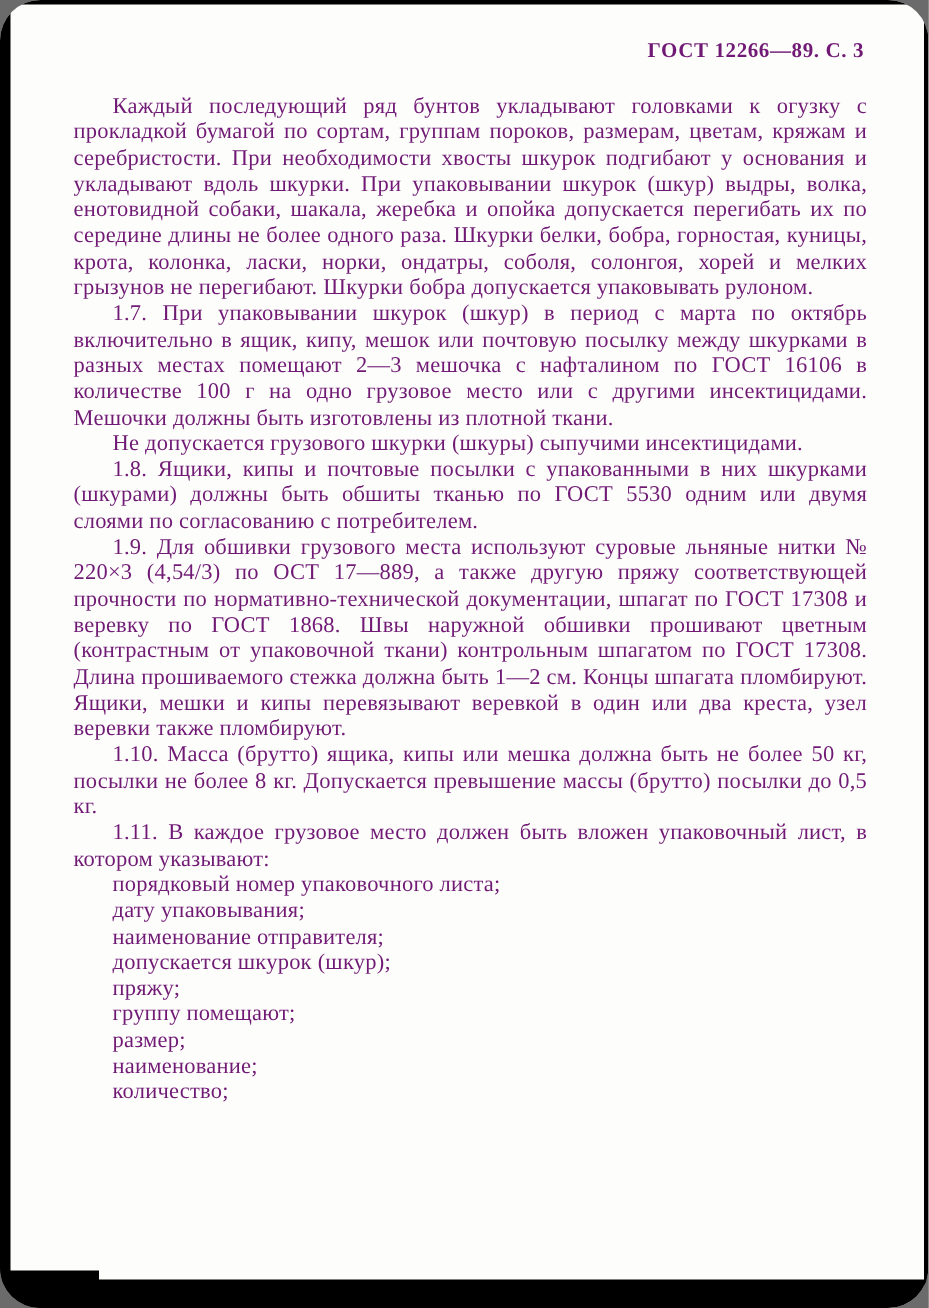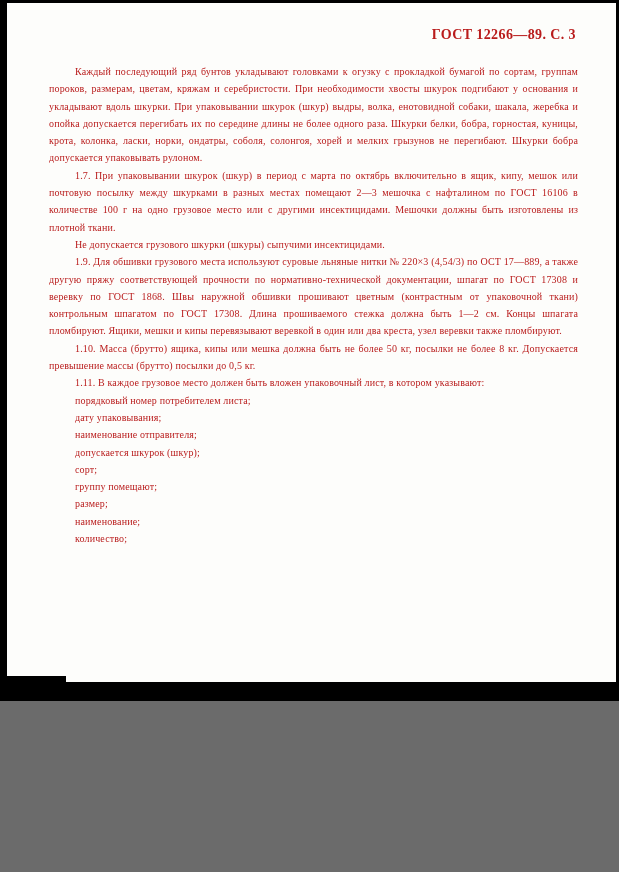--- a/index.html
+++ b/index.html
@@ -1,23 +1,24 @@
 <!DOCTYPE html>
 <html><head>
 <meta charset="utf-8">
 <style>
   html, body { margin: 0; padding: 0; background: #6b6b6b; }
   .scan {
     position: relative;
     width: 619px;
-    height: 701px;
+    height: 872px;
     background: #fdfdfb;
     overflow: hidden;
     font-family: "Liberation Serif", "DejaVu Serif", serif;
-    color: #b91c1c;
+    color: #701a75;
+    border-radius: 27px;
   }
   
   .edge { position: absolute; background: #000; }
   .edge-top    { top: 0; left: 0; right: 0; height: 3px; }
   .edge-left   { top: 0; left: 0; bottom: 0; width: 7px; }
   .edge-right  { top: 0; right: 0; bottom: 0; width: 3px; }
   .edge-bottom { left: 0; right: 0; bottom: 0; height: 19px; }
   .edge-bottom-notch { left: 0; bottom: 0; width: 66px; height: 25px; }
 
   .content {
@@ -29,21 +30,21 @@
   .doc-header {
     text-align: right;
     font-weight: bold;
     font-size: 14px;
     letter-spacing: 0.4px;
     padding-right: 2px;
     margin-bottom: 20px;
     white-space: nowrap;
   }
   .body-text {
-    font-size: 10px;
+    font-size: 15px;
     line-height: 17.3px;
     letter-spacing: 0.15px;
   }
   .para {
     margin: 0;
     text-align: justify;
     text-indent: 26px;
   }
   .list { margin-left: 26px; }
   .list-item { text-align: left; }
@@ -53,30 +54,31 @@
 
 <div class="scan">
 
   <div class="content">
     <div class="doc-header">ГОСТ 12266—89. С. 3</div>
 
     <div class="body-text">
       <p class="para">Каждый последующий ряд бунтов укладывают головками к огузку с прокладкой бумагой по сортам, группам пороков, размерам, цветам, кряжам и серебристости. При необходимости хвосты шкурок подгибают у основания и укладывают вдоль шкурки. При упаковывании шкурок (шкур) выдры, волка, енотовидной собаки, шакала, жеребка и опойка допускается перегибать их по середине длины не более одного раза. Шкурки белки, бобра, горностая, куницы, крота, колонка, ласки, норки, ондатры, соболя, солонгоя, хорей и мелких грызунов не перегибают. Шкурки бобра допускается упаковывать рулоном.</p>
       <p class="para">1.7. При упаковывании шкурок (шкур) в период с марта по октябрь включительно в ящик, кипу, мешок или почтовую посылку между шкурками в разных местах помещают 2—3 мешочка с нафталином по ГОСТ 16106 в количестве 100 г на одно грузовое место или с другими инсектицидами. Мешочки должны быть изготовлены из плотной ткани.</p>
       <p class="para">Не допускается грузового шкурки (шкуры) сыпучими инсектицидами.</p>
+      <p class="para">1.8. Ящики, кипы и почтовые посылки с упакованными в них шкурками (шкурами) должны быть обшиты тканью по ГОСТ 5530 одним или двумя слоями по согласованию с потребителем.</p>
       <p class="para">1.9. Для обшивки грузового места используют суровые льняные нитки № 220×3 (4,54/3) по ОСТ 17—889, а также другую пряжу соответствующей прочности по нормативно-технической документации, шпагат по ГОСТ 17308 и веревку по ГОСТ 1868. Швы наружной обшивки прошивают цветным (контрастным от упаковочной ткани) контрольным шпагатом по ГОСТ 17308. Длина прошиваемого стежка должна быть 1—2 см. Концы шпагата пломбируют. Ящики, мешки и кипы перевязывают веревкой в один или два креста, узел веревки также пломбируют.</p>
       <p class="para">1.10. Масса (брутто) ящика, кипы или мешка должна быть не более 50 кг, посылки не более 8 кг. Допускается превышение массы (брутто) посылки до 0,5 кг.</p>
       <p class="para">1.11. В каждое грузовое место должен быть вложен упаковочный лист, в котором указывают:</p>
 
       <div class="list">
-        <div class="list-item">порядковый номер потребителем листа;</div>
+        <div class="list-item">порядковый номер упаковочного листа;</div>
         <div class="list-item">дату упаковывания;</div>
         <div class="list-item">наименование отправителя;</div>
         <div class="list-item">допускается шкурок (шкур);</div>
-        <div class="list-item">сорт;</div>
+        <div class="list-item">пряжу;</div>
         <div class="list-item">группу помещают;</div>
         <div class="list-item">размер;</div>
         <div class="list-item">наименование;</div>
         <div class="list-item">количество;</div>
       </div>
     </div>
   </div>
 
   <div class="edge edge-top"></div>
   <div class="edge edge-left"></div>

